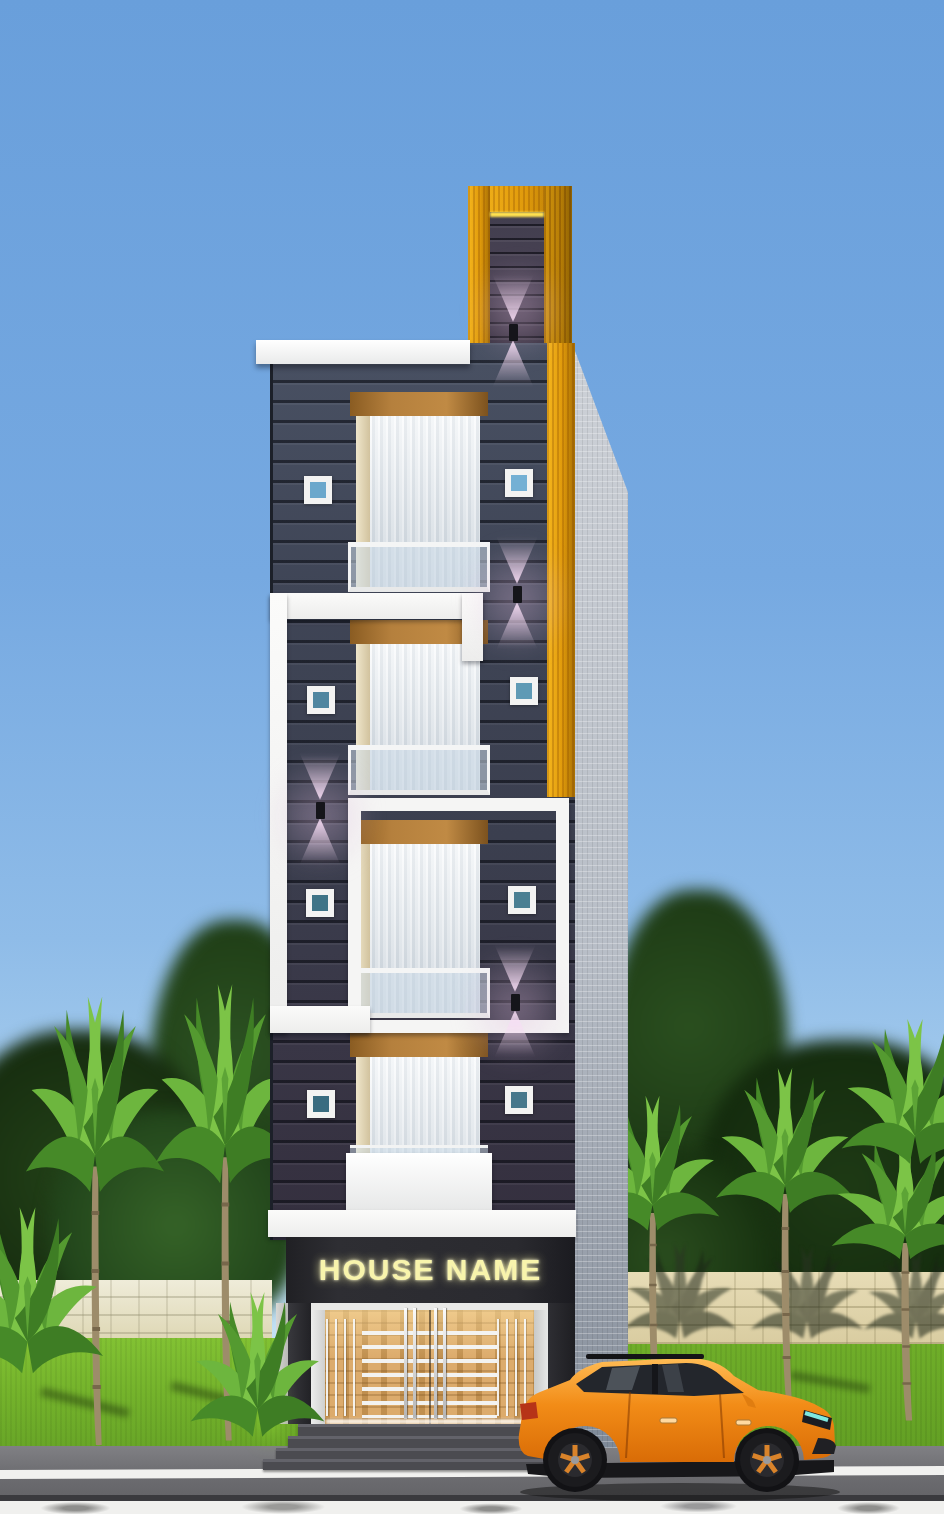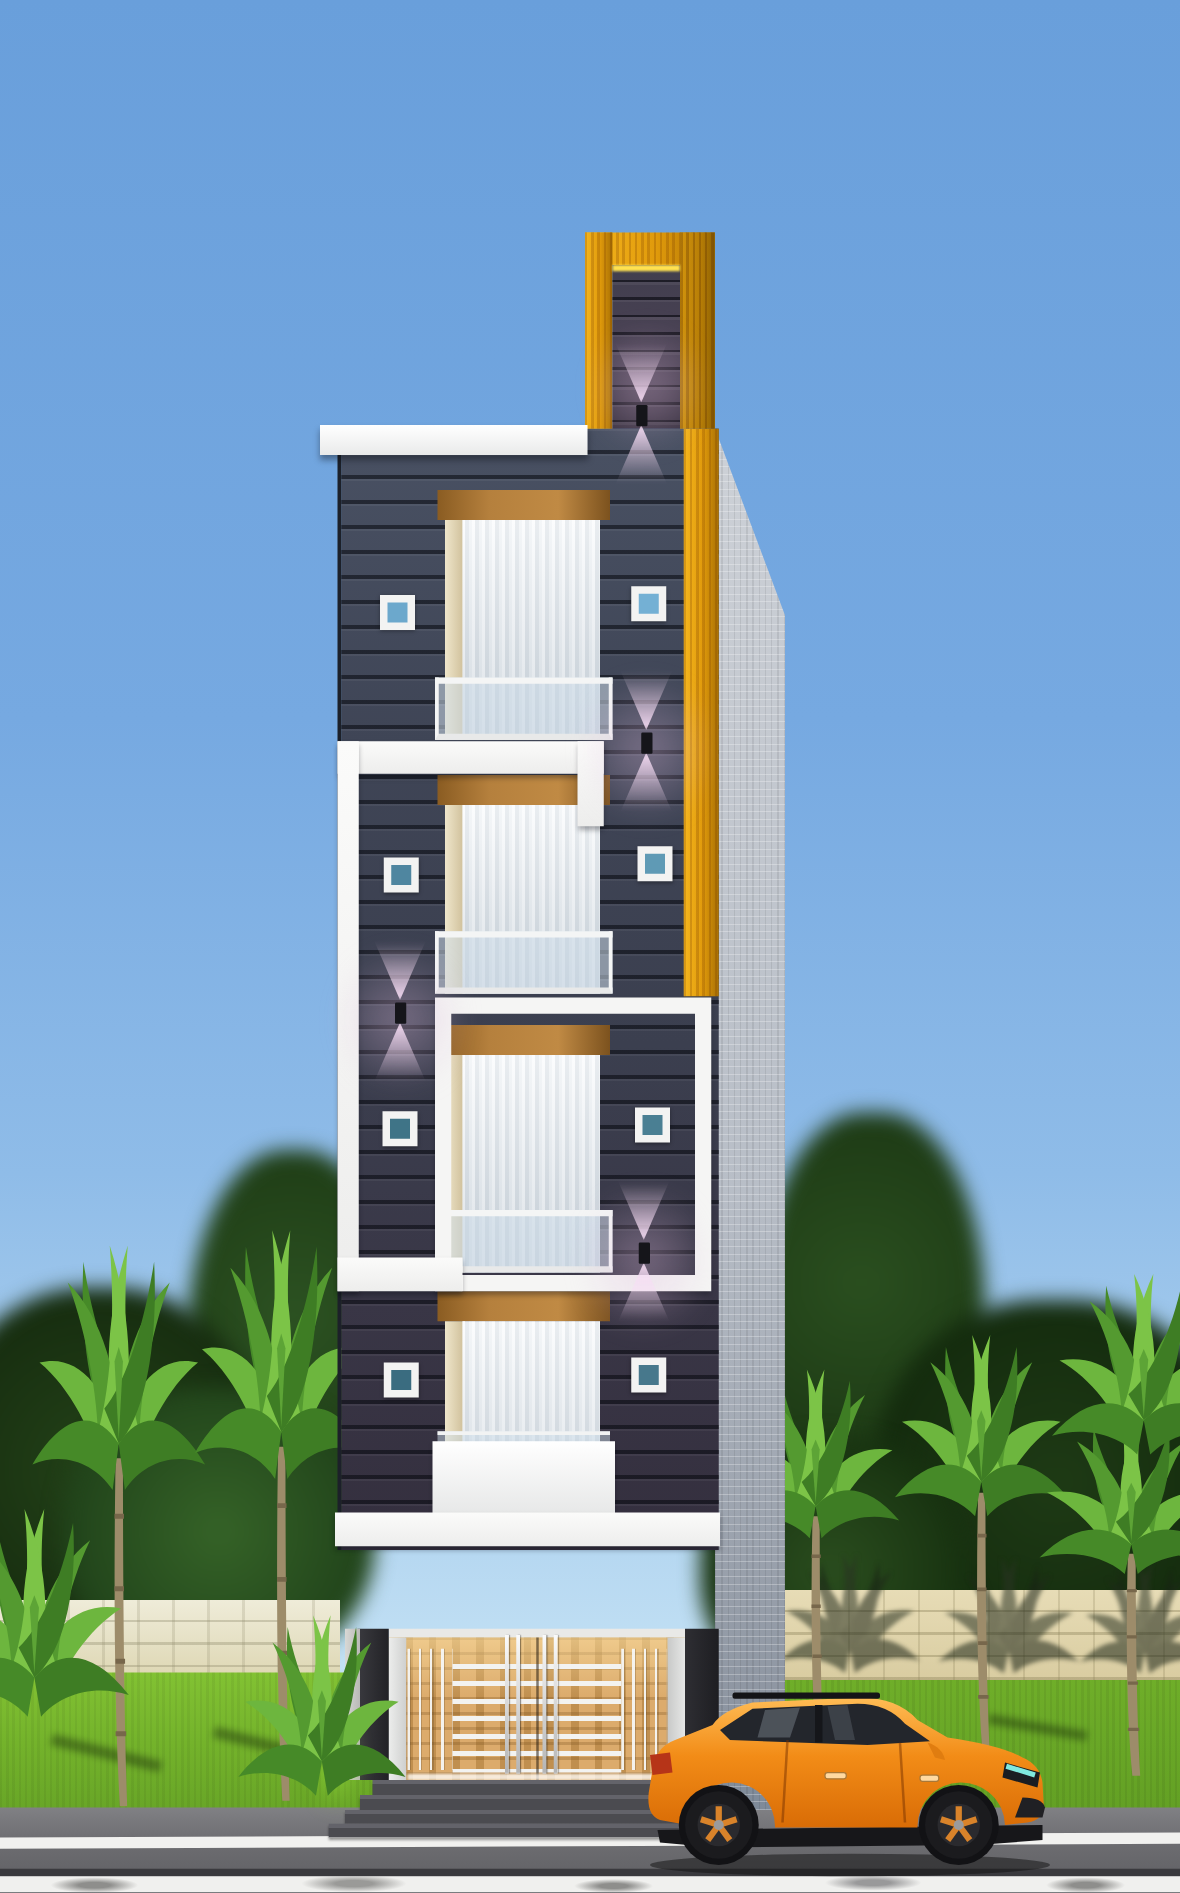--- a/index.html
+++ b/index.html
@@ -259,20 +259,23 @@
   <div class="lighthaze" style="left:273px;top:746px;width:95px;height:140px;"></div>
   <div class="cone up" style="left:293px;top:748px;"></div>
   <div class="cone down" style="left:293px;top:818px;"></div>
   <div class="wl-fix" style="left:316px;top:802px;"></div>
 
   <div class="lighthaze" style="left:468px;top:938px;width:95px;height:140px;"></div>
   <div class="cone up" style="left:488px;top:940px;"></div>
   <div class="cone down" style="left:488px;top:1010px;"></div>
   <div class="wl-fix" style="left:511px;top:994px;"></div>
 
+  <div class="fascia">
+    <div class="signtext">HOUSE NAME</div>
+  </div>
 
   <div class="entry">
     <div class="ceil"></div>
     <div class="recess"></div>
     <div class="sidewall-l"></div>
     <div class="sidewall-r"></div>
     <div class="vslats" style="left:40px;"></div>
     <div class="vslats" style="right:42px;"></div>
     <div class="hbars"></div>
     <div class="split"></div>

